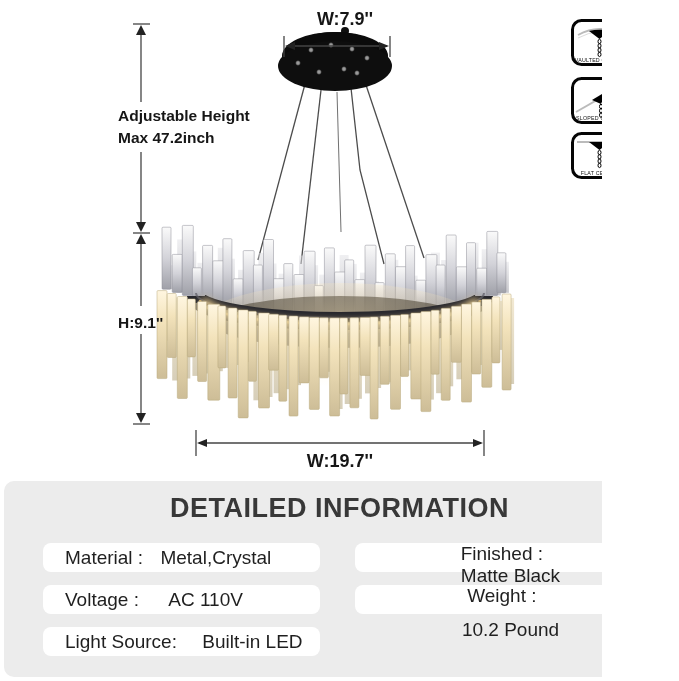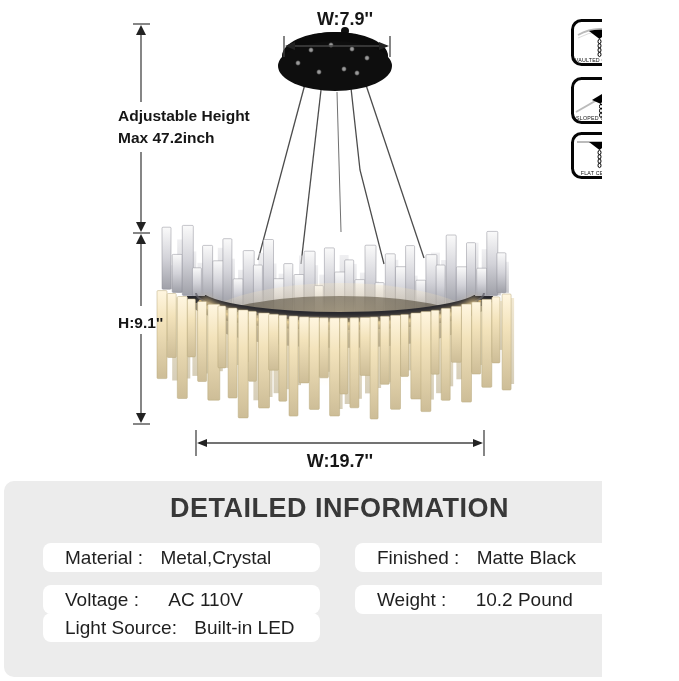--- a/index.html
+++ b/index.html
@@ -11,22 +11,22 @@
   .icon-caption{font-size:5.3px;fill:#111;letter-spacing:.2px;}
   .ceiling-icon{position:absolute;left:571px;width:57px;height:47px;}
   .info-panel{position:absolute;left:4px;top:481px;width:671px;height:196px;
               background:#ececec;border-radius:10px;}
   .info-title{position:absolute;top:12px;left:0;width:100%;text-align:center;
               font-size:27px;font-weight:bold;color:#383838;letter-spacing:.5px;}
   .pill{position:absolute;width:277px;height:29px;background:#ffffff;border-radius:8px;
         display:flex;align-items:center;padding-left:22px;box-sizing:border-box;
         font-size:19px;color:#1f1f1f;white-space:pre;}
   .pill .val{margin-left:12px;}
-  .col-l{left:39px;} .col-r{left:351px;}
-  .row-1{top:62px;} .row-2{top:104px;gap:12px;} .row-3{top:132px;}
+  .col-l{left:39px;} .col-r{left:351px;flex-direction:column;}
+  .row-1{top:62px;} .row-2{top:104px;gap:12px;} .row-3{top:146px;gap:8px;}
 </style>
 </head>
 <body>
 
 <div class="stage">
 
   <svg width="679" height="480" viewBox="0 0 679 480" style="position:absolute;left:0;top:0;">
     <defs>
       <linearGradient id="guf" x1="0" y1="0" x2="0" y2="1">
         <stop offset="0" stop-color="#fafafa"></stop>

